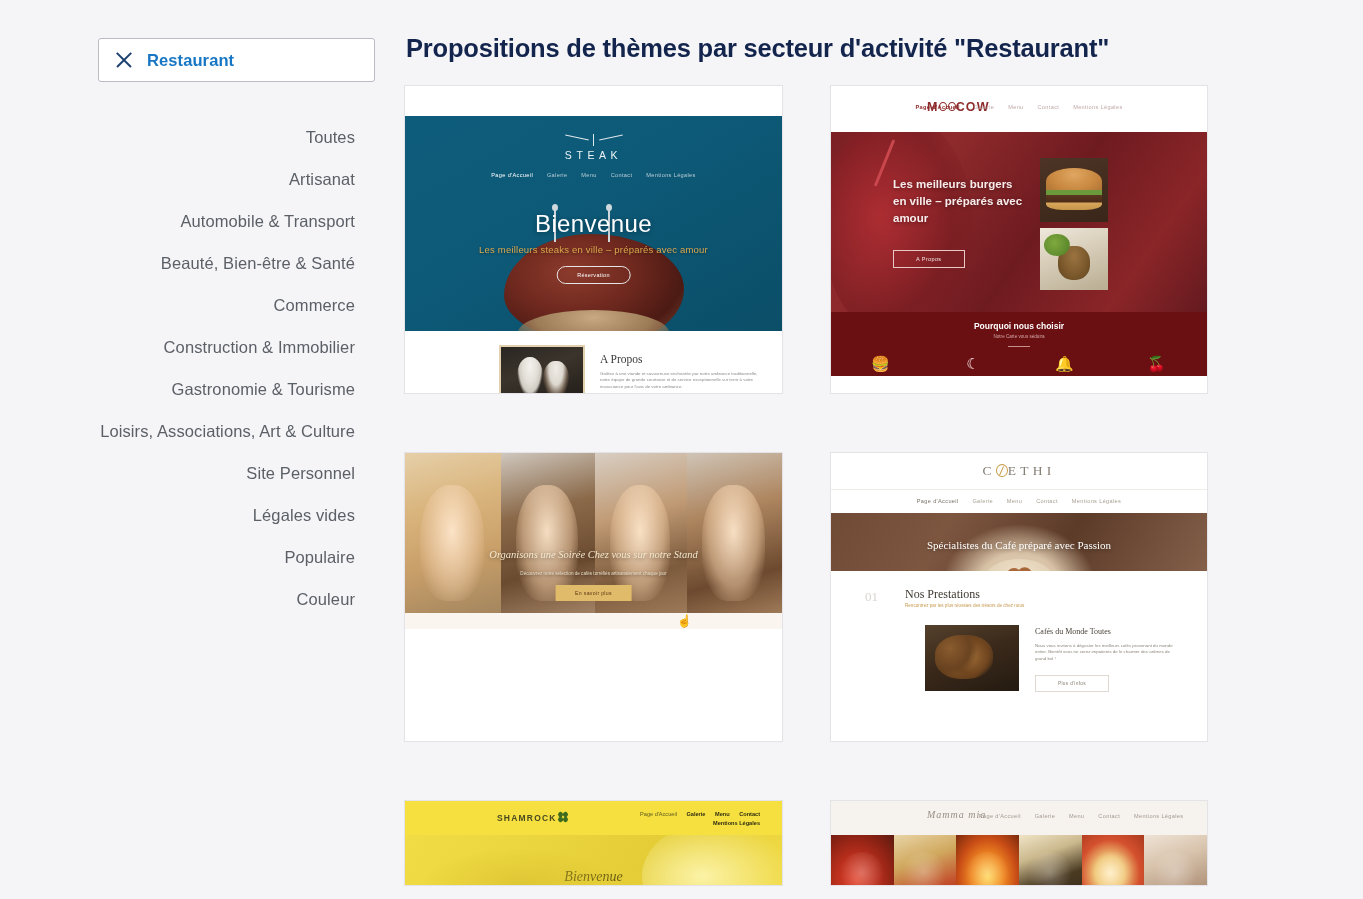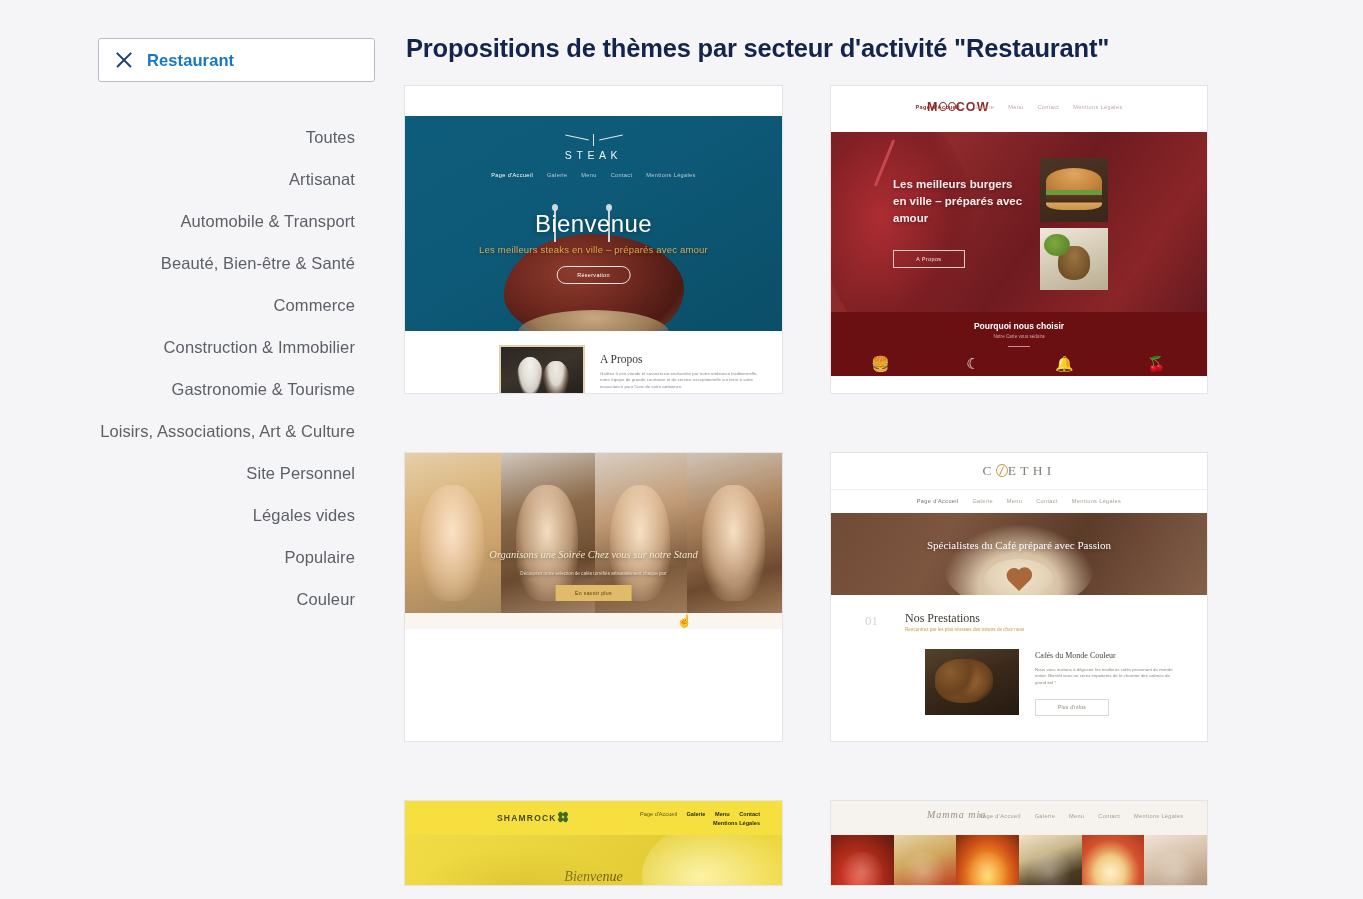--- a/index.html
+++ b/index.html
@@ -286,21 +286,21 @@
     border:1.3px solid #c99a46; border-radius:50%; position:relative;
   }
   .bean-sm::before {
     content:""; position:absolute; left:50%; top:1px; margin-left:-.6px;
     width:1.3px; height:10px; background:#c99a46; transform:rotate(24deg);
   }
   .cof-navbar { height:24px; background:#fff; border-top:1px solid #f0ece6; position:relative; }
   .cof-nav { top:8px; color:#a99f92; font-size:5.6px; }
   .cof-nav span:first-child { color:#7d7268; }
   .cof-hero {
-    height:82px; position:relative; overflow:hidden;
+    height:58px; position:relative; overflow:hidden;
     background: linear-gradient(120deg,#6f4a35 0%,#7d5640 30%,#5c3b29 62%,#84604a 100%);
   }
   .cof-hands {
     position:absolute; left:50%; top:12px; transform:translateX(-50%);
     width:150px; height:86px;
     background: radial-gradient(ellipse at 50% 70%, #e8d9c4 0%, #d8c2a6 38%, rgba(160,125,95,0) 72%);
     border-radius:50%;
   }
   .cof-cup {
     position:absolute; left:50%; top:46px; transform:translateX(-50%);
@@ -544,21 +544,21 @@
           <div class="cof-hands"></div>
           <div class="cof-cup"></div>
           <div class="cof-heart"></div>
           <div class="cof-claim">Spécialistes du Café préparé avec Passion</div>
         </div>
         <div class="cof-presta">
           <div class="num01">01</div>
           <div class="presta-h">Nos Prestations</div>
           <div class="presta-s">Rencontrez par les plus réussies des trésors de chez nous</div>
           <div class="beans-photo"></div>
-          <div class="presta-item-h">Cafés du Monde Couleur</div>
+          <div class="presta-item-h">Cafés du Monde Toutes</div>
           <div class="presta-item-p">Nous vous invitons à déguster les meilleurs cafés provenant du monde entier. Bientôt vous ne serez impatients de le charmer des arômes de grand bol !</div>
           <div class="presta-btn">Plus d'infos</div>
         </div>
       </div>
 
       <div class="card h3">
         <div class="sham-top">
           <div class="sham-logo"><span>SHAMROCK</span><span class="clover"><i></i><i></i><i></i><i></i></span></div>
           <div class="sham-nav">
             <span>Page d'Accueil</span>

